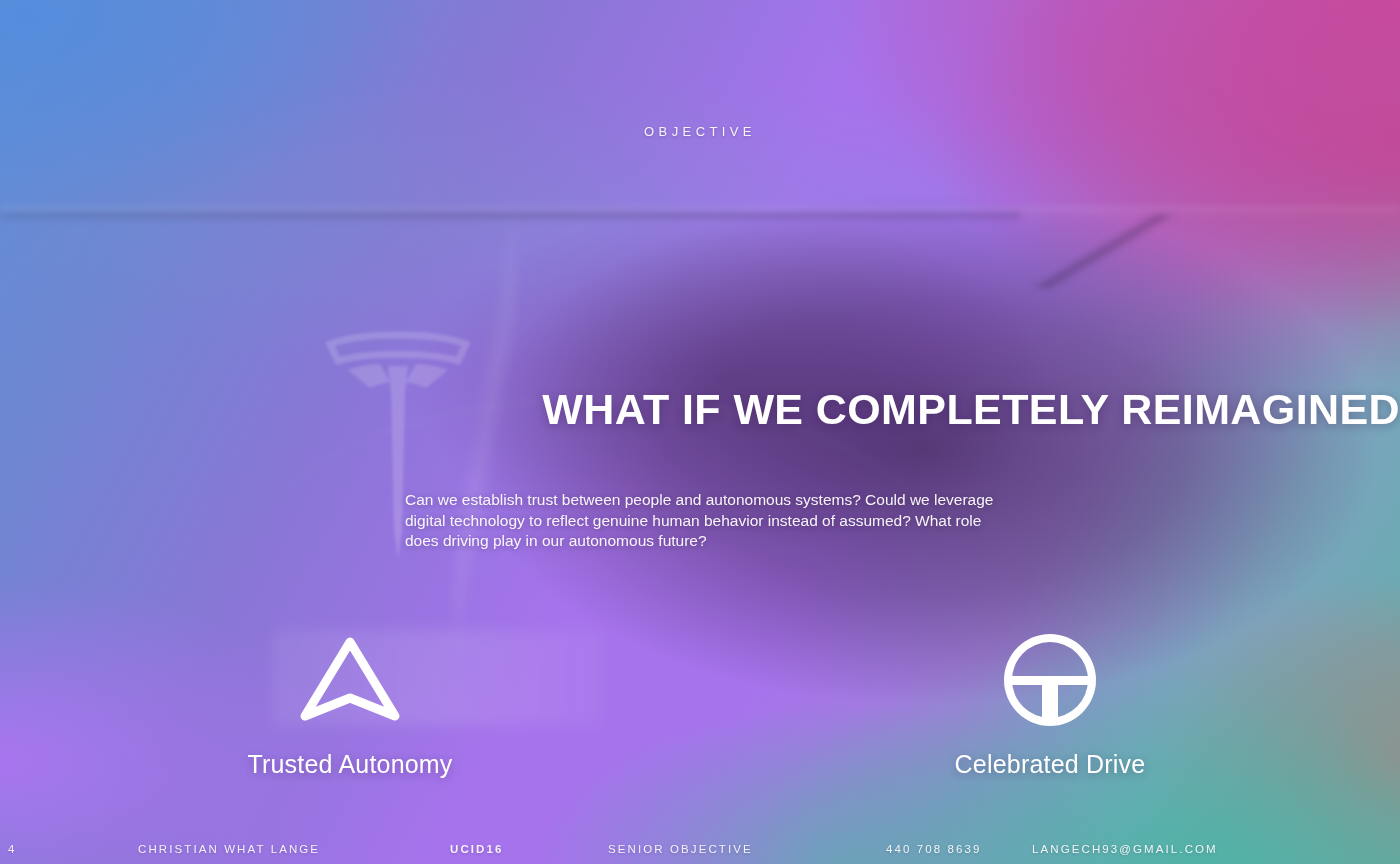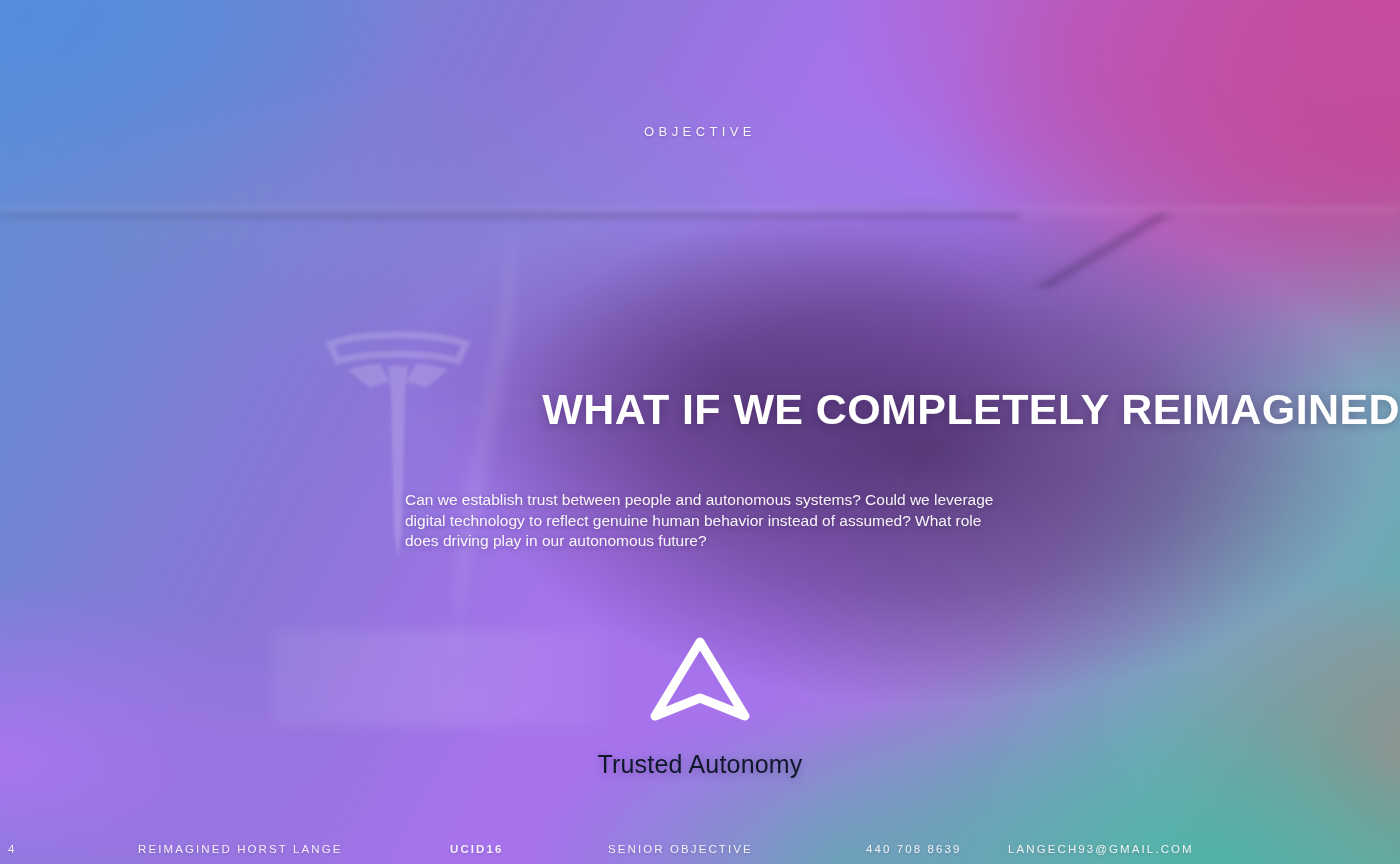--- a/index.html
+++ b/index.html
@@ -108,42 +108,42 @@
   
   .pillars {
     position:absolute; top:628px; left:0; width:100%;
     display:flex;
   }
   .pillar { flex:1 1 0; display:flex; flex-direction:column; align-items:center; }
   .pillar-icon { height:104px; display:flex; align-items:center; justify-content:center; }
   .pillar-label {
     margin-top:18px;
     font-size:25px; font-weight:400; letter-spacing:.2px;
-    color:#0f172a;
+    color:#ffffff;
     text-shadow:0 2px 8px rgba(40,16,60,.30);
   }
 
   
   .wave { display:flex; align-items:center; gap:7px; height:92px; }
   .wave i { display:block; width:10px; border-radius:5px; background:#fff; }
 
   
   .footer {
     position:absolute; left:0; bottom:0; width:100%; height:30px;
     display:flex; align-items:center;
     font-size:11.5px; letter-spacing:2.1px;
     color:rgba(255,255,255,.90);
     text-shadow:0 1px 3px rgba(40,20,60,.22);
   }
   .f-page   { position:absolute; left:8px; }
   .f-name   { position:absolute; left:138px; }
   .f-id     { position:absolute; left:450px;font-weight:bold; }
   .f-course { position:absolute; left:608px; }
-  .f-phone  { position:absolute; left:866px; }
-  .f-email  { position:absolute; left:1008px; }
+  .f-phone  { position:absolute; left:886px; }
+  .f-email  { position:absolute; left:1032px; }
 </style>
 </head>
 <body>
 
 <div id="bg">
   <div class="layer mesh-a"></div>
   <div class="layer mesh-b"></div>
   <div class="layer mesh-c"></div>
 
   <div class="hood"></div>
@@ -178,25 +178,44 @@
     <div class="pillar">
       <div class="pillar-icon">
         <svg width="104" height="92" viewBox="0 0 104 92" aria-hidden="true">
           <path d="M52 8 L97 82 L52 64 L7 82 Z" fill="none" stroke="#ffffff" stroke-width="9" stroke-linejoin="round" stroke-linecap="round"></path>
         </svg>
       </div>
       <div class="pillar-label">Trusted Autonomy</div>
     </div>
 
 
+    <div class="pillar">
+      <div class="pillar-icon">
+        <svg width="96" height="96" viewBox="0 0 96 96" aria-hidden="true">
+          <defs>
+            <mask id="swmask">
+              <rect x="0" y="0" width="96" height="96" fill="#000"></rect>
+              <circle cx="48" cy="48" r="46" fill="#fff"></circle>
+              <circle cx="48" cy="48" r="38" fill="#000"></circle>
+              <rect x="4" y="44" width="88" height="9" fill="#fff"></rect>
+              <path d="M48 52 L48 92 L40 92 L40 52 Z" fill="#fff"></path>
+              <path d="M48 52 L48 92 L56 92 L56 52 Z" fill="#fff"></path>
+              <rect x="41" y="48" width="14" height="44" rx="5" fill="#fff"></rect>
+            </mask>
+          </defs>
+          <circle cx="48" cy="48" r="47" fill="#ffffff" mask="url(#swmask)"></circle>
+        </svg>
+      </div>
+      <div class="pillar-label">Celebrated Drive</div>
+    </div>
 
   </div>
 
   <div class="footer">
     <span class="f-page">4</span>
-    <span class="f-name">REIMAGINED HORST LANGE</span>
+    <span class="f-name">CHRISTIAN WHAT LANGE</span>
     <span class="f-id">UCID16</span>
     <span class="f-course">SENIOR OBJECTIVE</span>
     <span class="f-phone">440 708 8639</span>
     <span class="f-email">LANGECH93@GMAIL.COM</span>
   </div>
 
 </div>
 
 </body></html>

